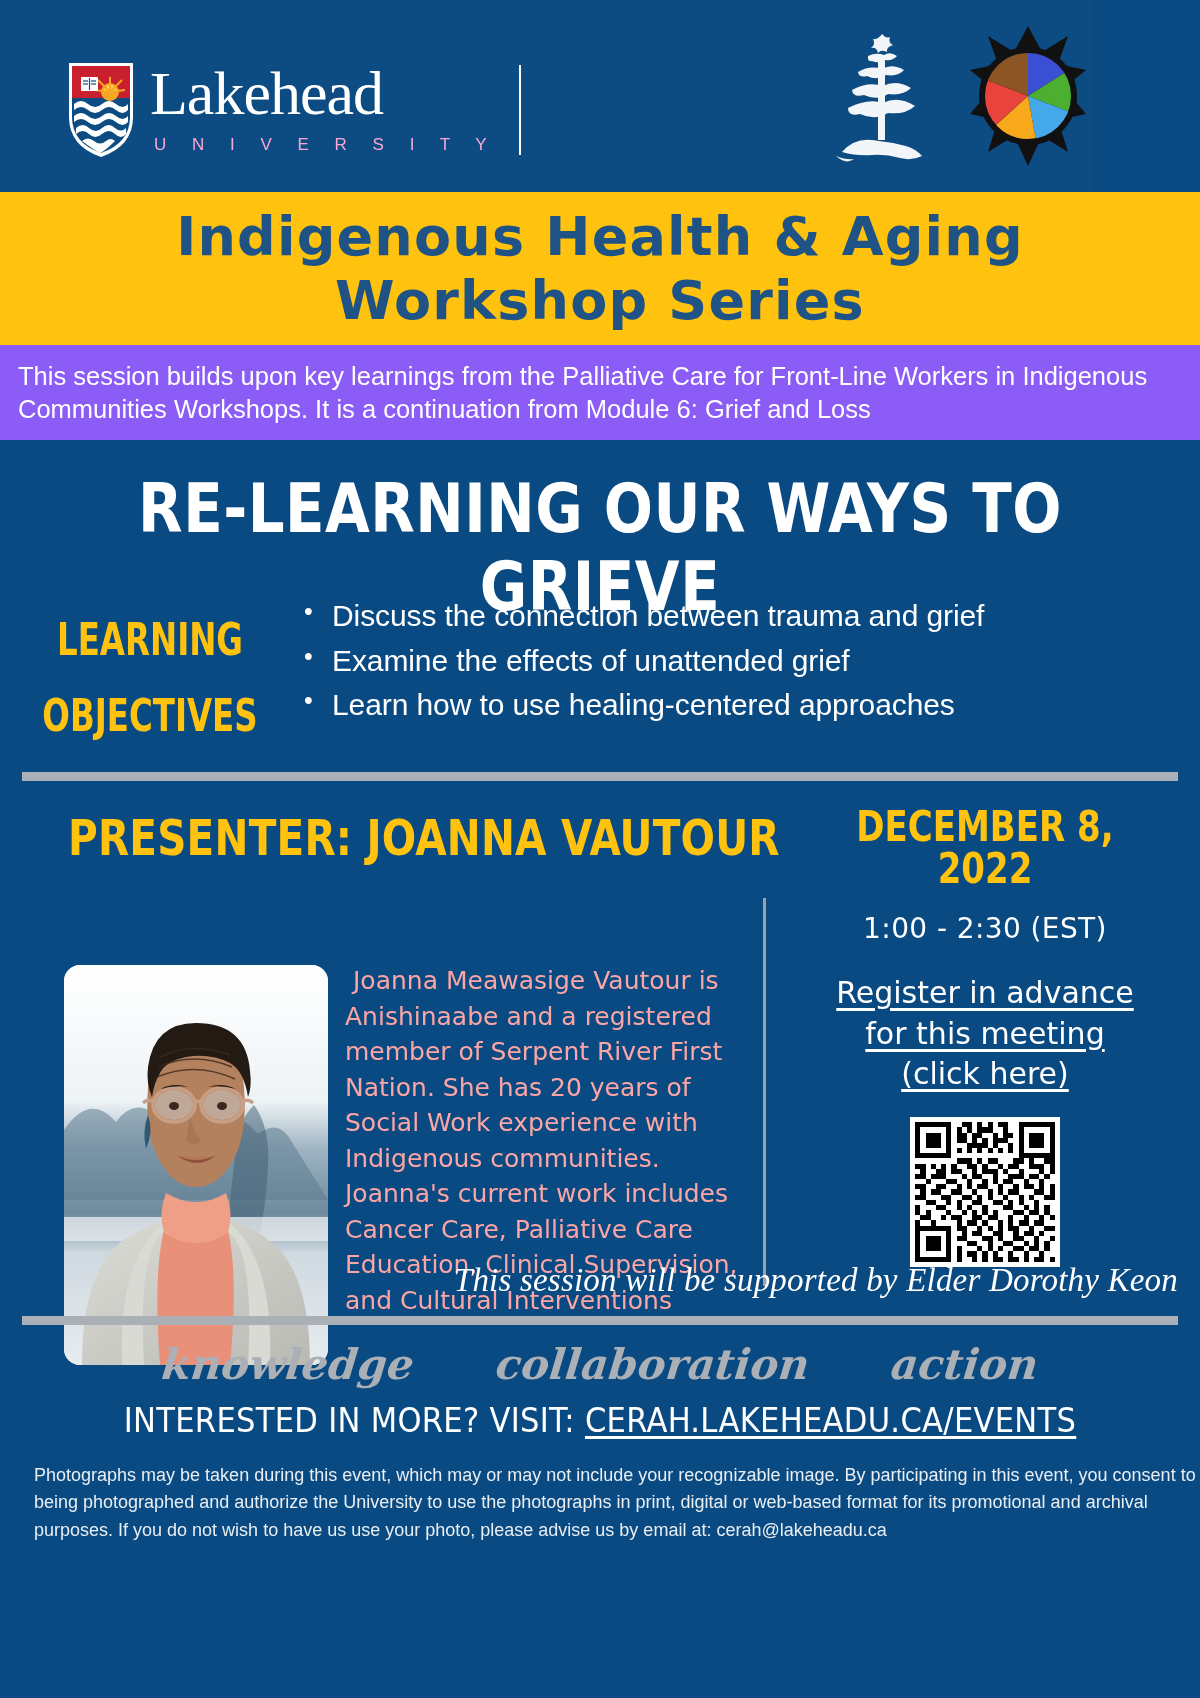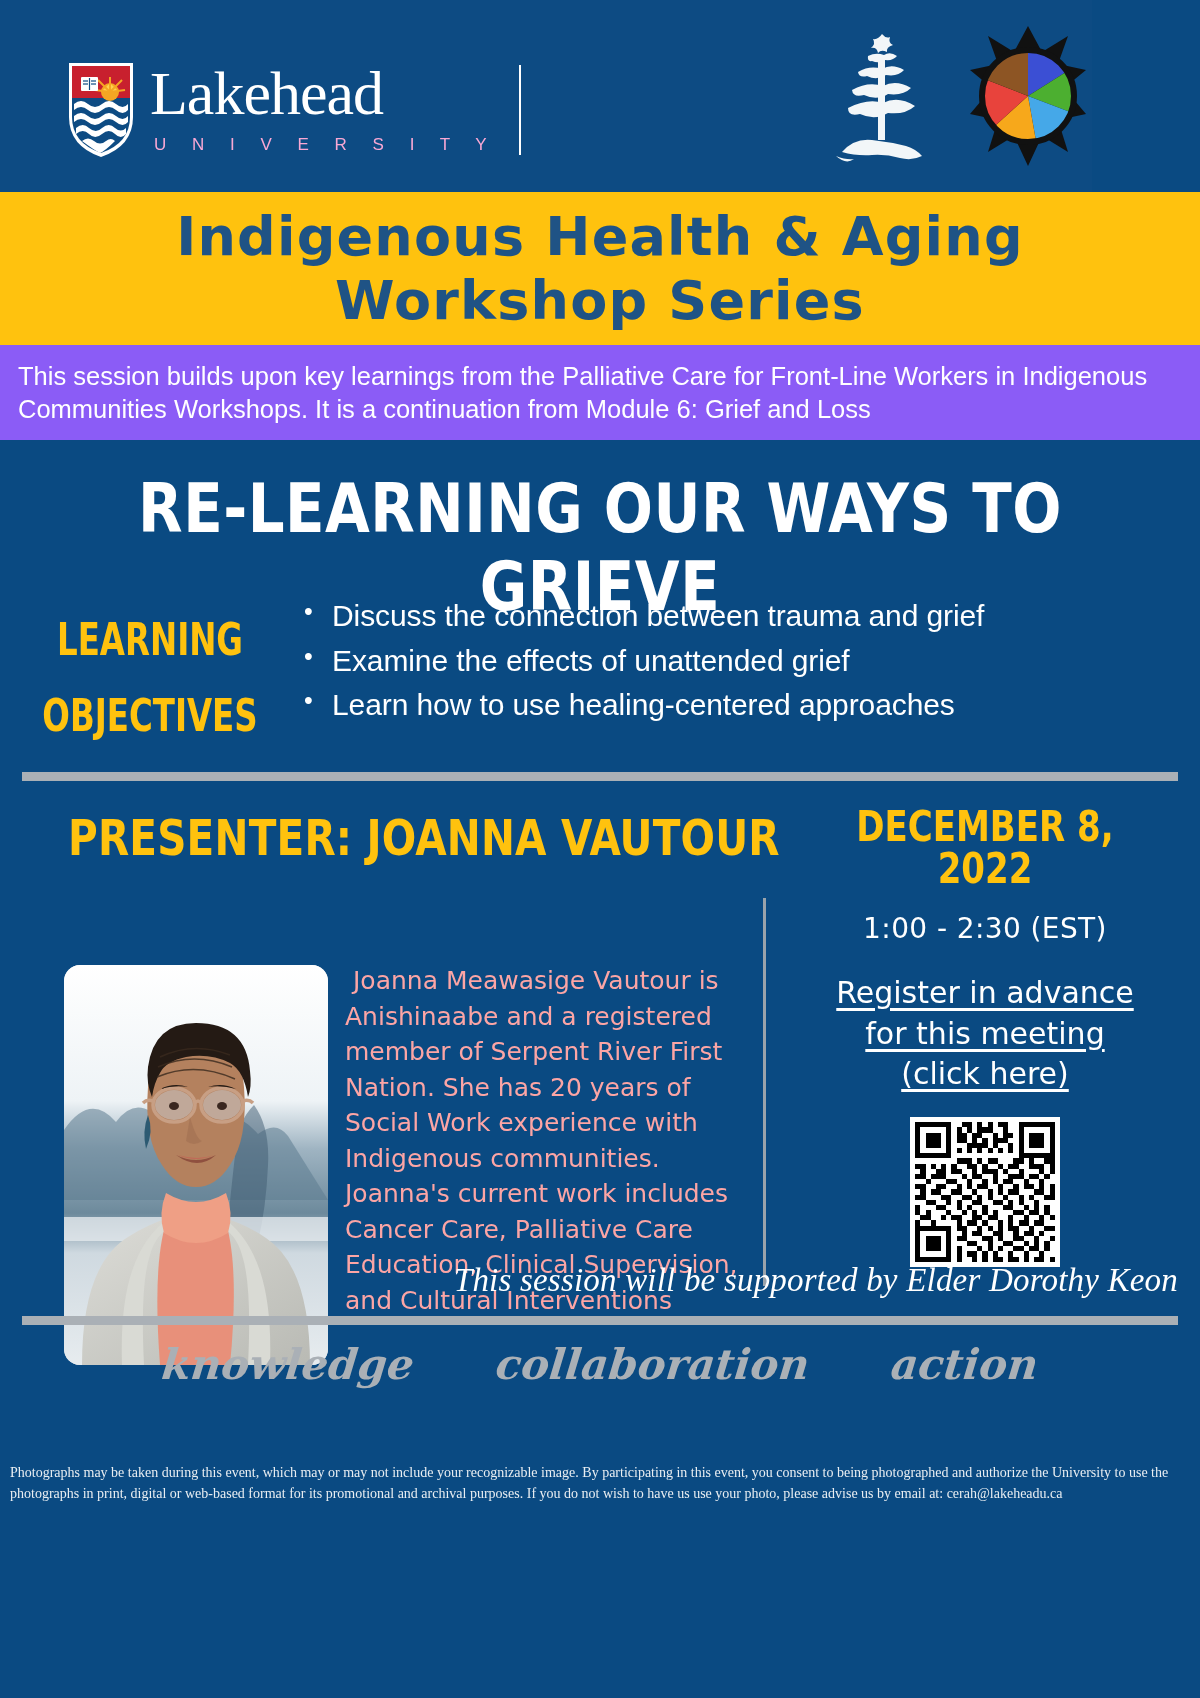--- a/index.html
+++ b/index.html
@@ -296,25 +296,25 @@
     text-align: center;
     color: #ffffff;
     font-family: "DejaVu Sans Condensed", "Liberation Sans Narrow", "Liberation Sans", sans-serif;
     font-size: 34px;
     letter-spacing: 0.3px;
   }
   .visit .url { text-decoration: underline; text-underline-offset: 4px; cursor: pointer; }
 
   .disclaimer {
     position: absolute;
-    left: 10px; top: 1462px;
+    left: 34px; top: 1462px;
     width: 1165px;
     color: #e9eef2;
-    font-family: Liberation Serif, serif;
-    font-size: 14px;
+    font-family: Liberation Sans, sans-serif;
+    font-size: 18px;
     line-height: 1.52;
   }
 </style>
 </head>
 <body>
 
 <div class="poster">
 
   <div class="header">
 
@@ -706,16 +706,19 @@
   <div class="elder-note">This session will be supported by Elder Dorothy Keon</div>
 
   <div class="divider d2"></div>
 
   <div class="tagline">
     <span>knowledge</span>
     <span>collaboration</span>
     <span>action</span>
   </div>
 
+  <div class="visit">
+    <span>INTERESTED IN MORE? VISIT: </span><span class="url">CERAH.LAKEHEADU.CA/EVENTS</span>
+  </div>
 
   <div class="disclaimer">Photographs may be taken during this event, which may or may not include your recognizable image. By participating in this event, you consent to being photographed and authorize the University to use the photographs in print, digital or web-based format for its promotional and archival purposes. If you do not wish to have us use your photo, please advise us by email at: cerah@lakeheadu.ca</div>
 
 </div>
 
 </body></html>

